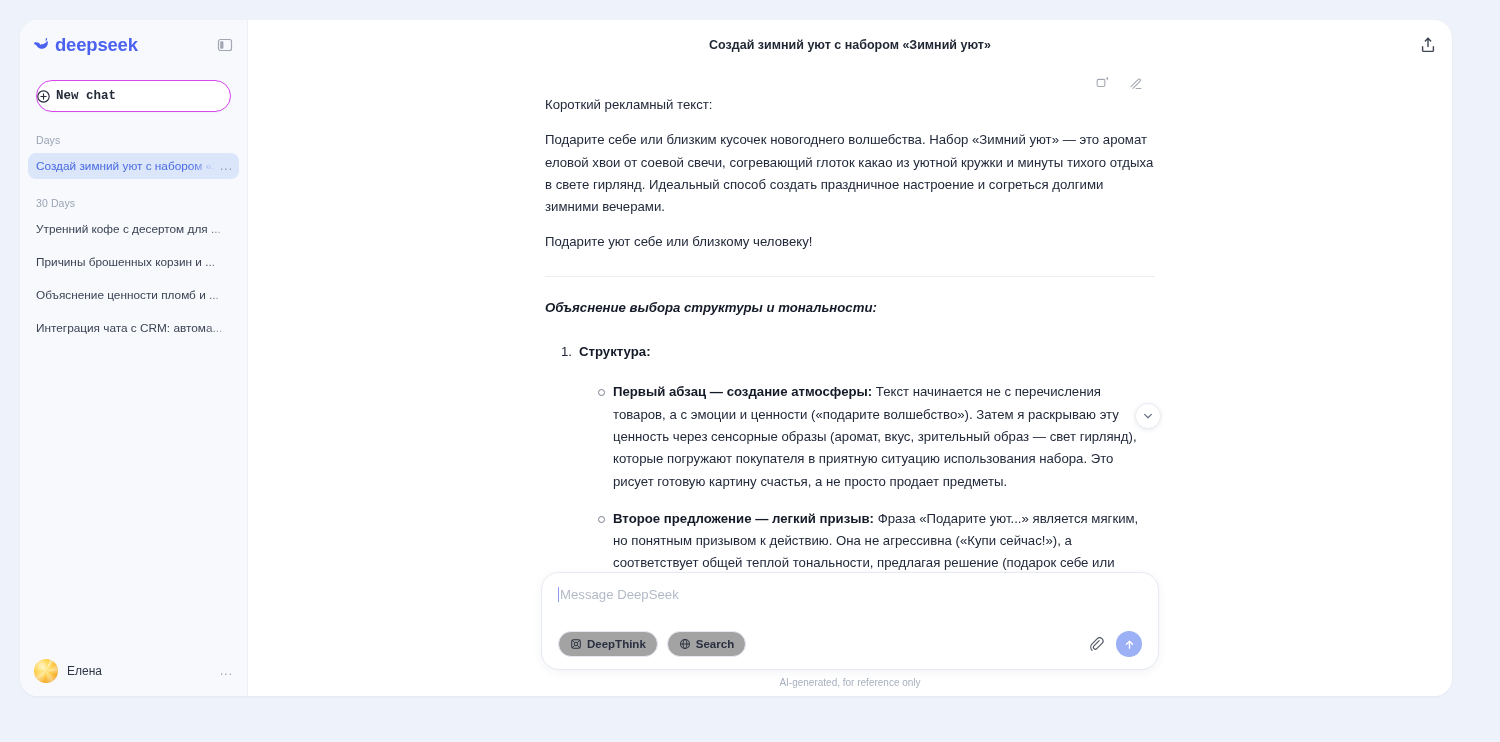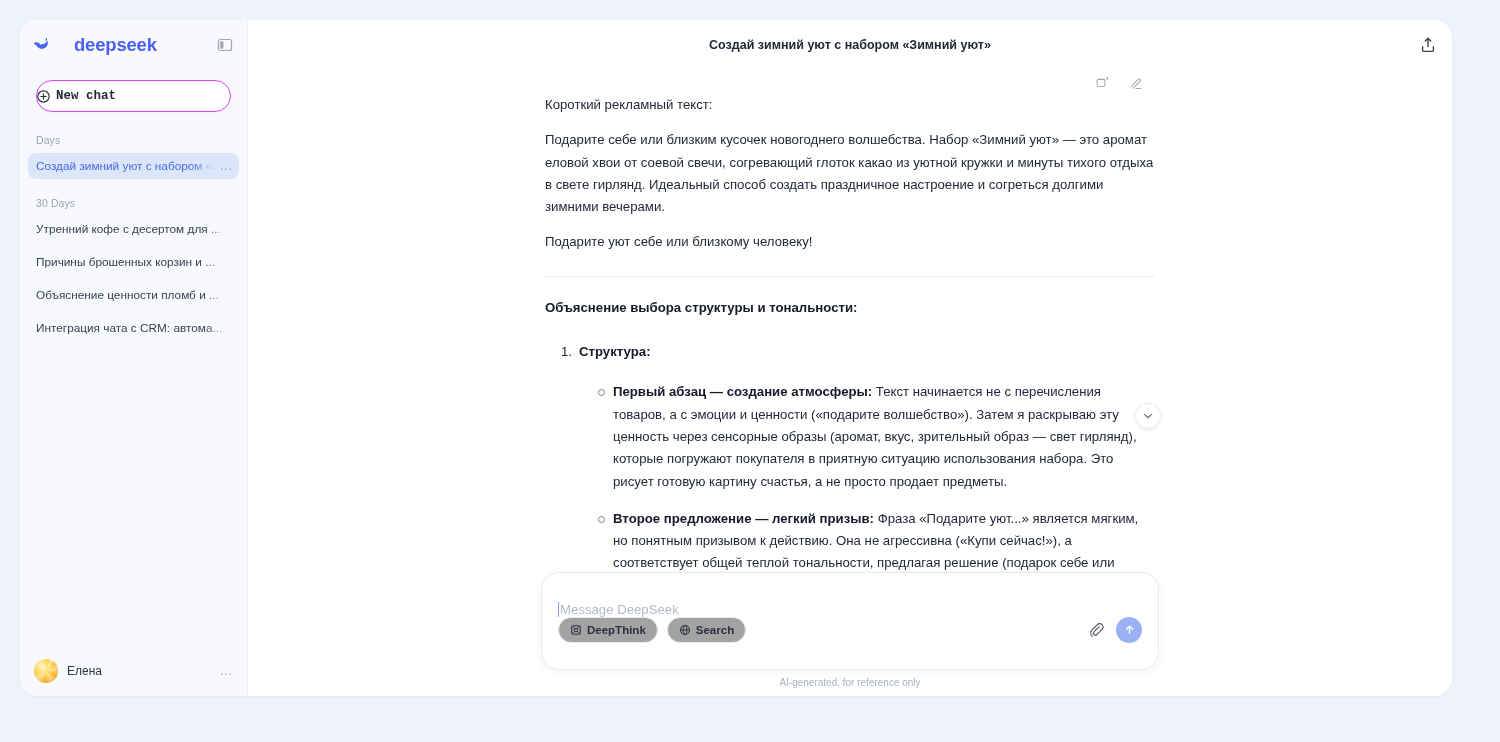--- a/index.html
+++ b/index.html
@@ -30,21 +30,21 @@
     border-right: 1px solid #eceff6;
     display: flex; flex-direction: column;
     position: relative;
     flex: none;
   }
   .sb-top {
     height: 50px;
     display: flex; align-items: center; justify-content: space-between;
     padding: 0 14px 0 12px;
   }
-  .brand { display: flex; align-items: flex-start; gap: 20px; }
+  .brand { display: flex; align-items: flex-start; gap: 1px; }
   .brand-mark { width: 22px; height: 22px; display:block; }
   .brand-text {
     font-size: 18.5px; font-weight: 700; color: #4b62f0;
     letter-spacing: -0.2px;
   }
   .panel-toggle { width: 16px; height: 16px; display:block; opacity:.55; cursor:pointer; }
 
   .new-chat {
     margin: 10px 16px 0 16px;
     height: 32px;
@@ -123,21 +123,21 @@
   .convo-inner { width: 610px; margin: 0 auto; padding-top: 2px; position: relative; }
 
   .msg-actions { display: flex; gap: 18px; justify-content: flex-end; padding-right: 12px; height: 22px; align-items:center;}
   .act-ico { width: 15px; height: 15px; cursor: pointer; opacity: .62; }
   .act-ico svg { display:block; width: 100%; height: 100%; }
 
   .md { color: #22293a; font-size: 13.2px; line-height: 22.3px; }
   .md p { margin: 0 0 13px 0; }
   .md .lead { margin-bottom: 13px; }
   hr.sep { border: none; border-top: 1px solid #eceef3; margin: 22px 0 20px 0; }
-  .md h4 { font-size: 13.2px; font-weight: 700; color: #141a27; margin: 0 0 22px 0; }
+  .md h4 { font-size: 13.2px; font-weight: 700; color: #141a27; margin: 0 0 22px 0; font-style: italic; }
 
   ol.num { list-style: none; counter-reset: n; padding-left: 8px; margin: 8px; }
   ol.num > li { counter-increment: n; position: relative; padding-left: 18px; }
   ol.num > li::before {
     content: counter(n) "."; position: absolute; left: 0; top: 0;
     font-size: 13.2px; color: #22293a;
   }
   .li-head { font-weight: 700; color: #141a27; font-size: 13.2px; margin-bottom: 18px; }
 
   ul.sub { list-style: none; margin: 0; padding-left: 18px; }
@@ -168,21 +168,21 @@
     z-index: 5;
   }
   .composer {
     width: 618px; height: 98px;
     background: #fff;
     border: 1px solid #e7eaf2;
     border-radius: 18px;
     box-shadow: 0 2px 10px rgba(30,50,90,.06);
     padding: 14px 16px 12px 16px;
     position: relative;
-    display: flex; flex-direction: column; justify-content: center;
+    display: flex; flex-direction: column; justify-content: space-between;
   }
   .composer .ph {
     font-size: 13.2px; color: #b3bac7; display: flex; align-items: center;
   }
   .caret { width: 1px; height: 15px; background: #8c9cf2; margin-right: 1px; }
   .comp-row { display: flex; align-items: center; }
   .pill {
     height: 26px; border: 1px solid #e6e9f1; border-radius: 14px;
     display: inline-flex; align-items: center; gap: 5px;
     padding: 0 11px; margin-right: 9px; cursor: pointer; background:#a3a3a3;

